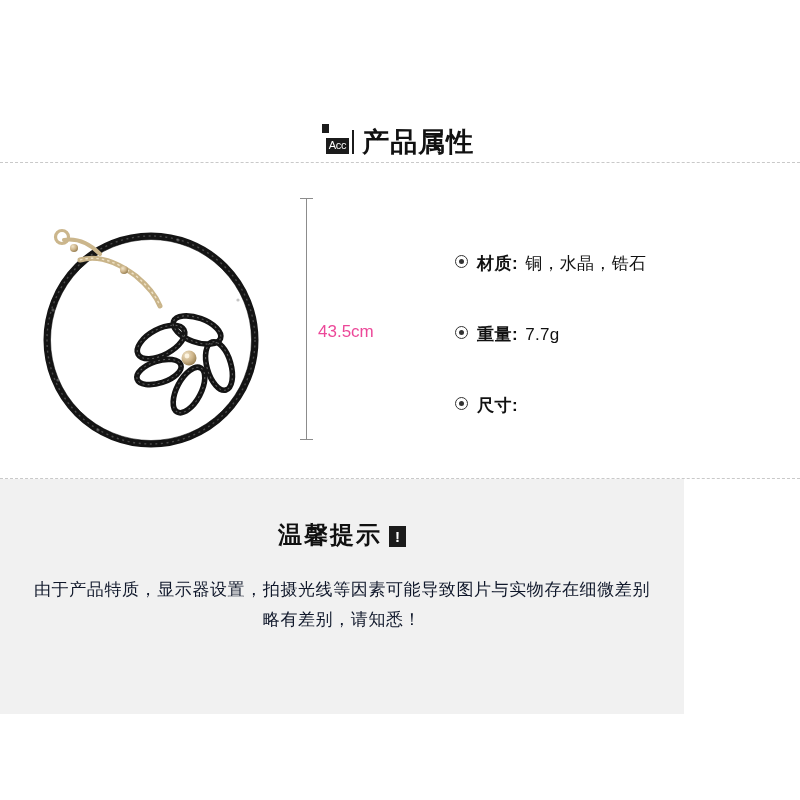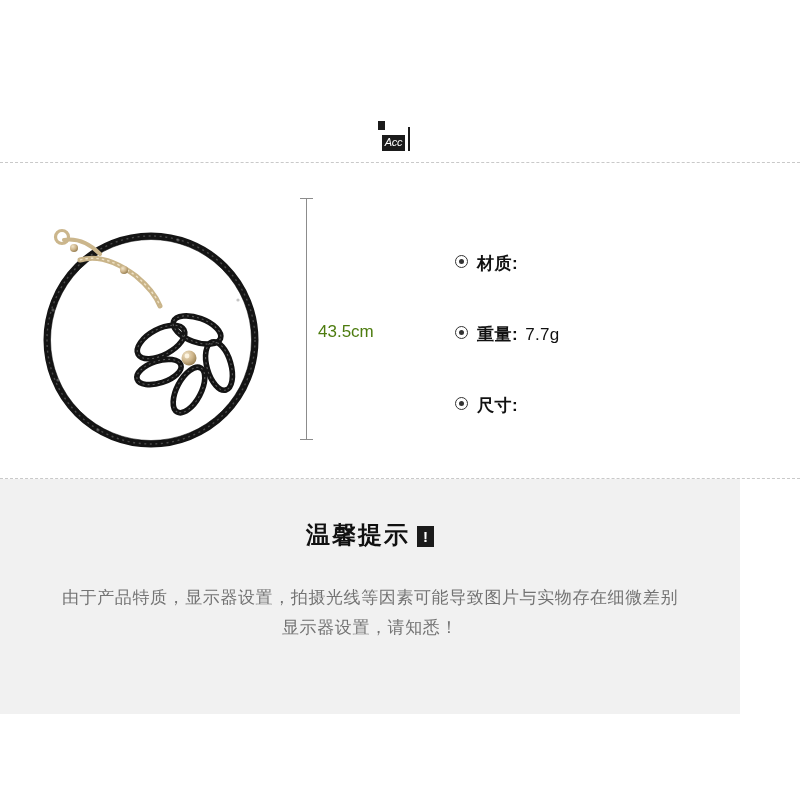--- a/index.html
+++ b/index.html
@@ -17,28 +17,27 @@
   .page {
     position: relative;
     width: 800px;
     height: 800px;
     background: #ffffff;
   }
 
   
   .header {
     position: absolute;
-    top: 108px;
+    top: 100px;
     left: 0;
     width: 800px;
     height: 60px;
     display: flex;
-    align-items: center;
+    align-items: flex-end;
     justify-content: center;
-    font-style: italic;
   }
   .header-inner {
     display: flex;
     align-items: baseline;
     position: relative;
   }
   .acc-badge {
     display: inline-block;
     background: #1b1b1b;
     color: #ffffff;
@@ -134,21 +133,21 @@
     height: 1px;
     background: #8c8c8c;
   }
   .measure .cap-top { top: 0; }
   .measure .cap-bottom { top: 241px; }
   .measure-label {
     position: absolute;
     left: 318px;
     top: 308px;
     font-size: 17px;
-    color: #4d7c0f;
+    color: #ec4899;
     font-family: "Liberation Sans", sans-serif;
   }
 
   
   .specs {
     position: absolute;
     left: 455px;
     top: 82px;
     width: 330px;
   }
@@ -190,21 +189,21 @@
   .spec-val {
     font-weight: 400;
     letter-spacing: 0.3px;
   }
 
   
   .notice {
     position: absolute;
     top: 479px;
     left: 0;
-    width: 740px;
+    width: 684px;
     height: 235px;
     background: #f1f1f1;
     text-align: center;
   }
   .notice-title-wrap {
     margin-top: 40px;
     display: flex;
     align-items: center;
     justify-content: center;
   }
@@ -222,41 +221,42 @@
     background: #1b1b1b;
     color: #ffffff;
     font-size: 15px;
     font-weight: 700;
     line-height: 21px;
     margin-left: 7px;
     position: relative;
     top: 1px;
   }
   .notice-body {
-    margin-top: 32px;
+    margin-top: 24px;
     font-size: 17px;
     line-height: 30px;
-    color: #737373;
+    color: #0f172a;
     letter-spacing: 0.6px;
     font-family: "Liberation Sans", sans-serif;
   }
   .notice-line { display: block; }
 </style>
 </head>
 <body>
 
 <div class="page">
 
   <div class="header">
     <div class="header-inner">
       <span class="acc-badge">
         <span class="acc-dot"></span>
         <span>Acc</span>
       </span>
       <span class="bar-sep"></span>
+      <span class="attributes-cn">产品属性</span>
     </div>
   </div>
 
   <div class="dash-rule rule-top"></div>
 
   <div class="product-area">
 
     <div class="necklace-wrap">
       <svg width="270" height="290" viewBox="0 0 270 290">
         <defs>
@@ -317,20 +317,21 @@
       <div class="vline"></div>
       <div class="cap cap-bottom"></div>
     </div>
     <div class="measure-label" style="top:152px;">43.5cm</div>
 
     <div class="specs">
       <div class="spec-row">
         <span class="spec-bullet"></span>
         <span class="spec-key">材质:</span>
         <span style="display:inline-block;width:7px;"></span>
+        <span class="spec-val">铜，水晶，锆石</span>
       </div>
       <div class="spec-row">
         <span class="spec-bullet"></span>
         <span class="spec-key">重量:</span>
         <span style="display:inline-block;width:7px;"></span>
         <span class="spec-val">7.7g</span>
       </div>
       <div class="spec-row">
         <span class="spec-bullet"></span>
         <span class="spec-key">尺寸:</span>
@@ -341,17 +342,17 @@
 
   <div class="dash-rule rule-bottom"></div>
 
   <div class="notice">
     <div class="notice-title-wrap">
       <span class="notice-title">温馨提示</span>
       <span class="excl-badge">!</span>
     </div>
     <div class="notice-body">
       <span class="notice-line">由于产品特质，显示器设置，拍摄光线等因素可能导致图片与实物存在细微差别</span>
-      <span class="notice-line">显示器设置，请知悉！</span>
+      <span class="notice-line">略有差别，请知悉！</span>
     </div>
   </div>
 
 </div>
 
 </body></html>

